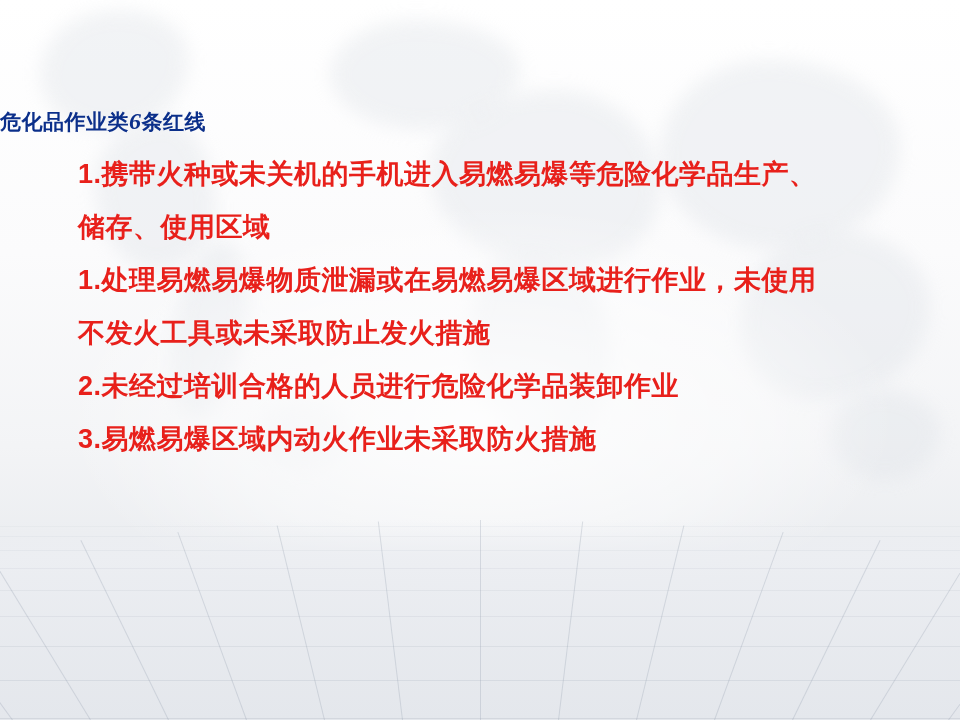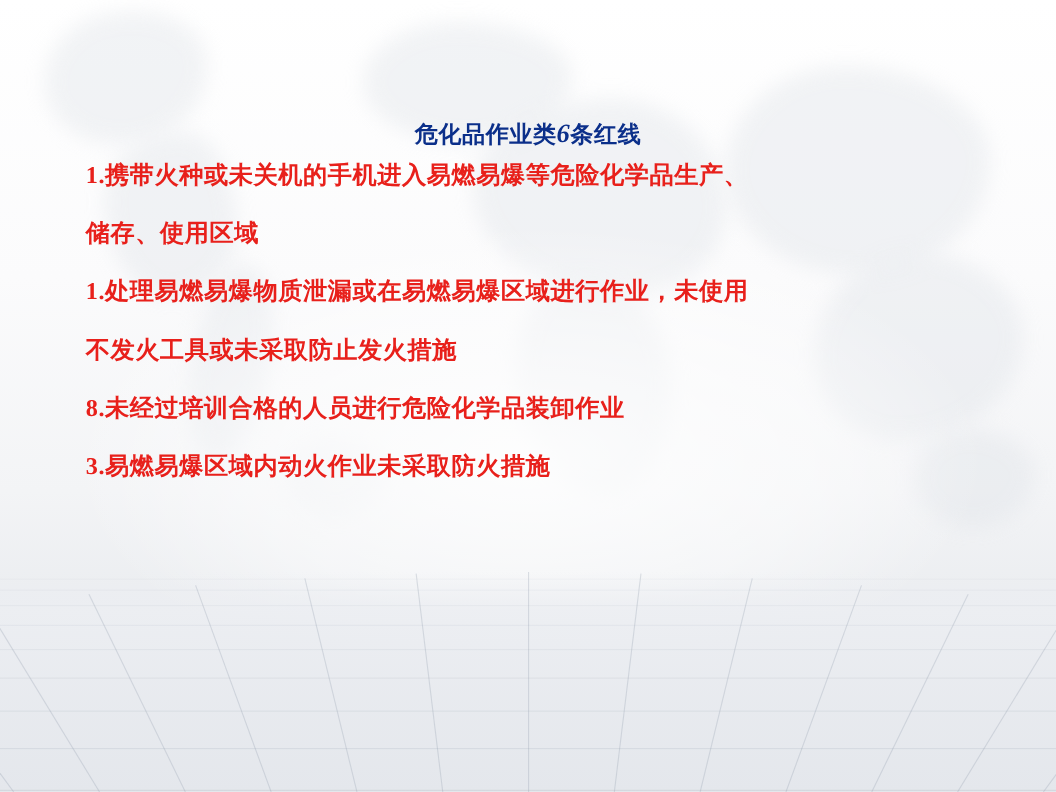--- a/index.html
+++ b/index.html
@@ -94,42 +94,41 @@
     top: 0;
     width: 960px;
     height: 720px;
   }
 
   .title {
     position: absolute;
     left: 0;
     right: 0;
     top: 108px;
-    text-align: center;
     color: #0b2f8a;
     font-family: "Liberation Serif", serif;
     font-weight: bold;
     font-size: 21px;
     letter-spacing: 0.5px;
     white-space: nowrap;
   }
   .title .num {
     font-style: italic;
     font-size: 24px;
   }
 
   .lines {
     position: absolute;
     left: 78px;
-    top: 132px;
+    top: 148px;
     width: 820px;
     color: #e8201b;
-    font-family: Liberation Serif, serif;
+    font-family: Liberation Sans, sans-serif;
     font-weight: bold;
-    font-size: 22px;
+    font-size: 27px;
     line-height: 53px;
     letter-spacing: 0.5px;
   }
   .line {
     white-space: nowrap;
   }
 </style>
 </head>
 <body>
 
@@ -176,17 +175,17 @@
     </div>
 
   <div id="content">
     <div class="title"><span>危化品作业类</span><span class="num">6</span><span>条红线</span></div>
 
     <div class="lines">
       <div class="line">1.携带火种或未关机的手机进入易燃易爆等危险化学品生产、</div>
       <div class="line">储存、使用区域</div>
       <div class="line">1.处理易燃易爆物质泄漏或在易燃易爆区域进行作业，未使用</div>
       <div class="line">不发火工具或未采取防止发火措施</div>
-      <div class="line">8.未经过培训合格的人员进行危险化学品装卸作业</div>
+      <div class="line">2.未经过培训合格的人员进行危险化学品装卸作业</div>
       <div class="line">3.易燃易爆区域内动火作业未采取防火措施</div>
     </div>
   </div>
 </div>
 
 </body></html>

